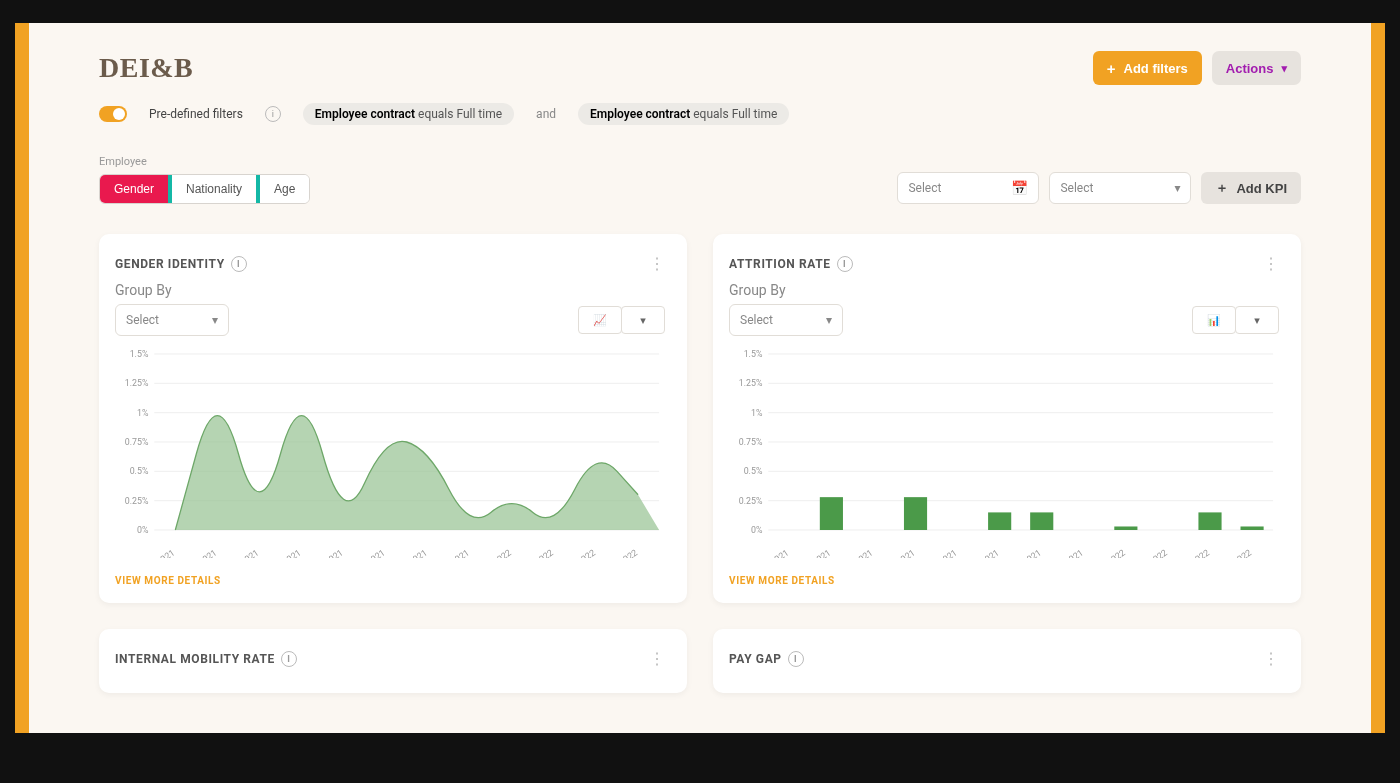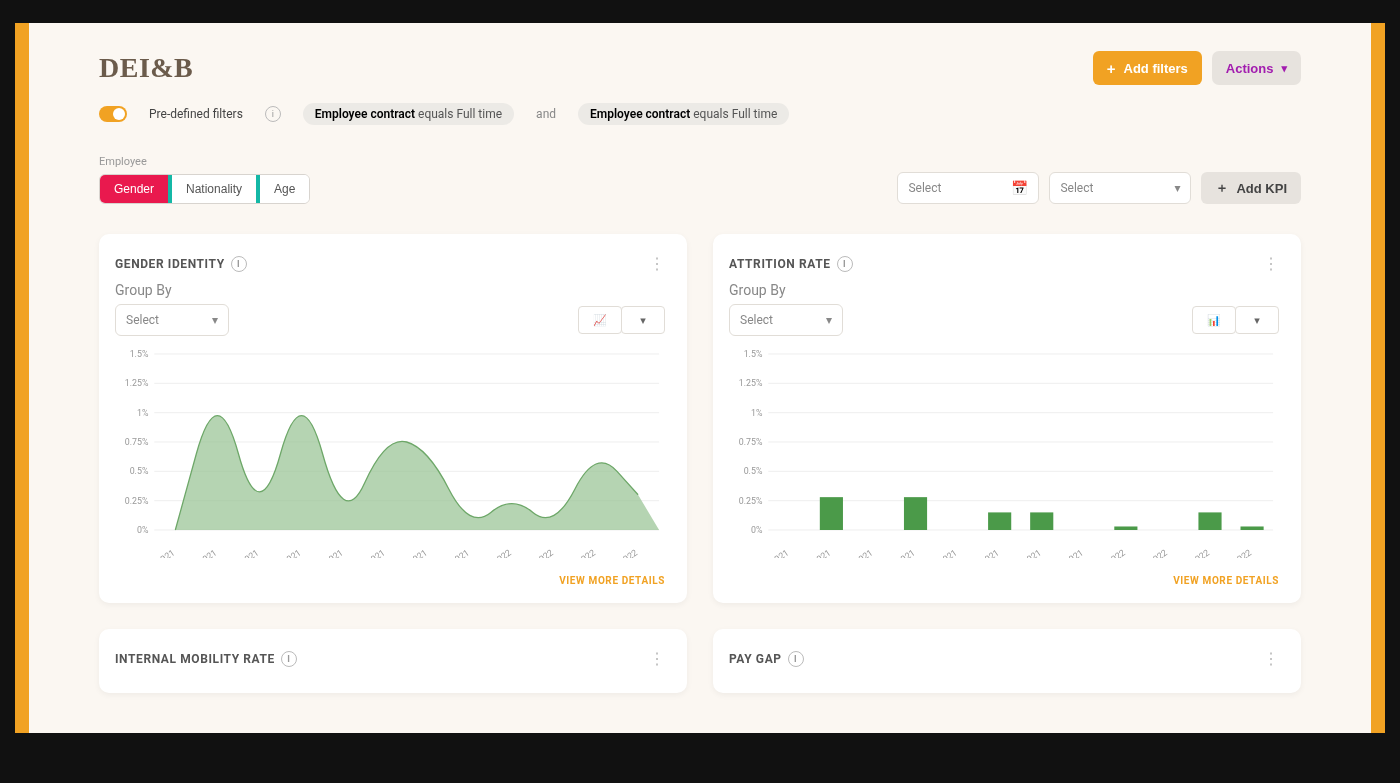--- a/index.html
+++ b/index.html
@@ -164,21 +164,21 @@
     width: 100%; height: 210px; position: relative;
   }
   .chart svg { width: 100%; height: 100%; display: block; }
   .grid-line { stroke: #eee; stroke-width: 1; }
   .axis-text { font-size: 9px; fill: #999; }
   .area-fill { fill: #96c291; fill-opacity: 0.7; }
   .area-stroke { stroke: #6da768; stroke-width: 1.3; fill: none; }
   .bar { fill: #4b9a49; }
 
   .view-more {
-    text-align: right; margin-top: 14px;
+    margin-top: 14px;
   }
   .view-more a {
     font-size: 10px; letter-spacing: 0.6px; color: #f1a223; font-weight: 700;
     text-decoration: none; text-transform: uppercase;
   }
 </style>
 </head>
 <body>
 
 <div class="outer">

